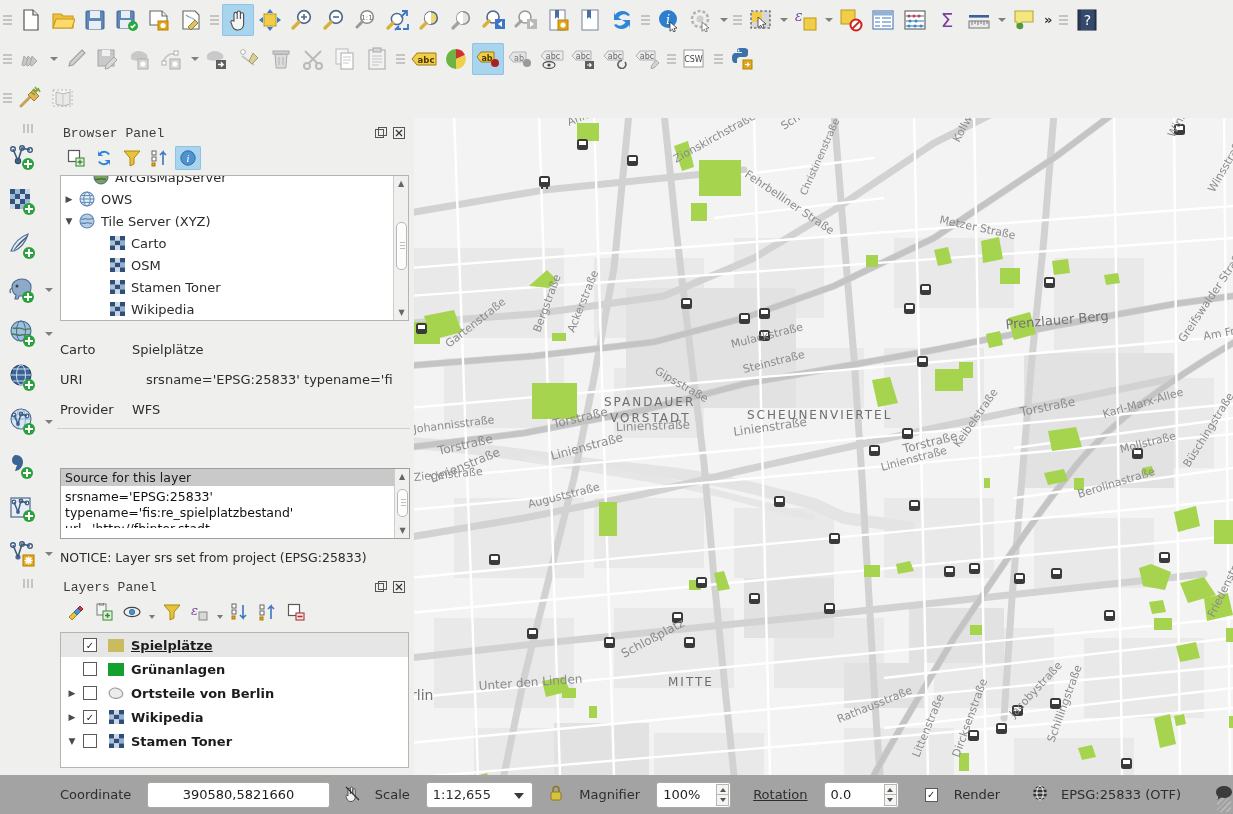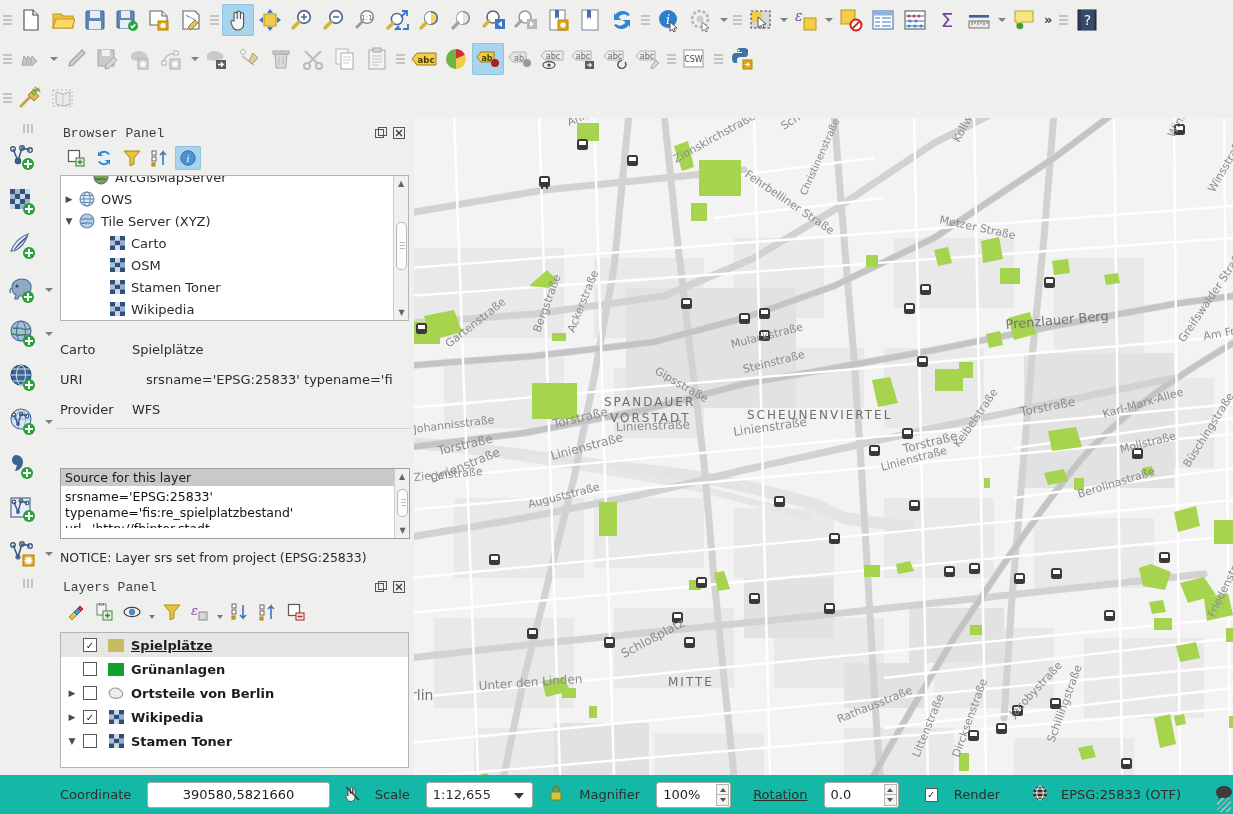--- a/index.html
+++ b/index.html
@@ -139,21 +139,21 @@
   
   .map {
     position: absolute; left: 414px; top: 118px; width: 819px; height: 657px;
     overflow: hidden; background: #f2f2f2;
   }
   .map svg { display:block; }
 
   
   .statusbar {
     position:absolute; left:0; top:775px; width:1233px; height:39px;
-    background:#14b8a6; display:flex; align-items:center; padding-left: 60px; gap: 8px;
+    background:#a3a3a3; display:flex; align-items:center; padding-left: 60px; gap: 8px;
     font-size: 13px; color:#2e2e2e;
   }
   .sb-label { margin-right: 8px; white-space: nowrap; }
   .sb-input {
     height: 26px; border:1px solid #a9a9a5; background:#fff; border-radius:3px;
     display:flex; align-items:center; justify-content:center; font-size:13px; color:#1c1c1c;
   }
   .sb-combo {
     height: 26px; border:1px solid #a9a9a5; background:#fff; border-radius:3px;
     display:flex; align-items:center; padding-left:6px; font-size:13px; position:relative;

